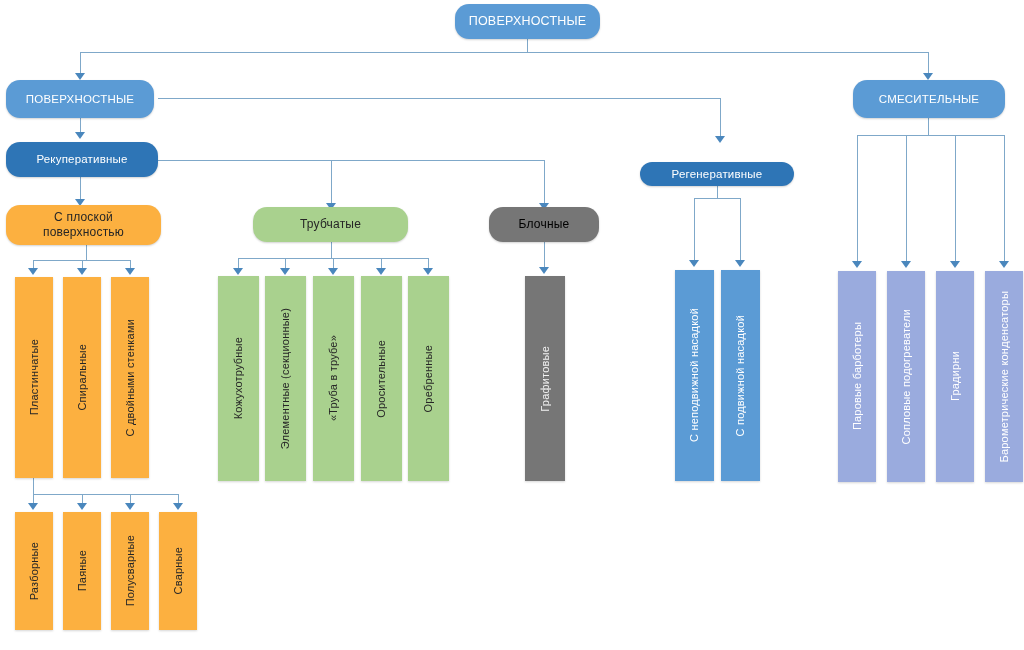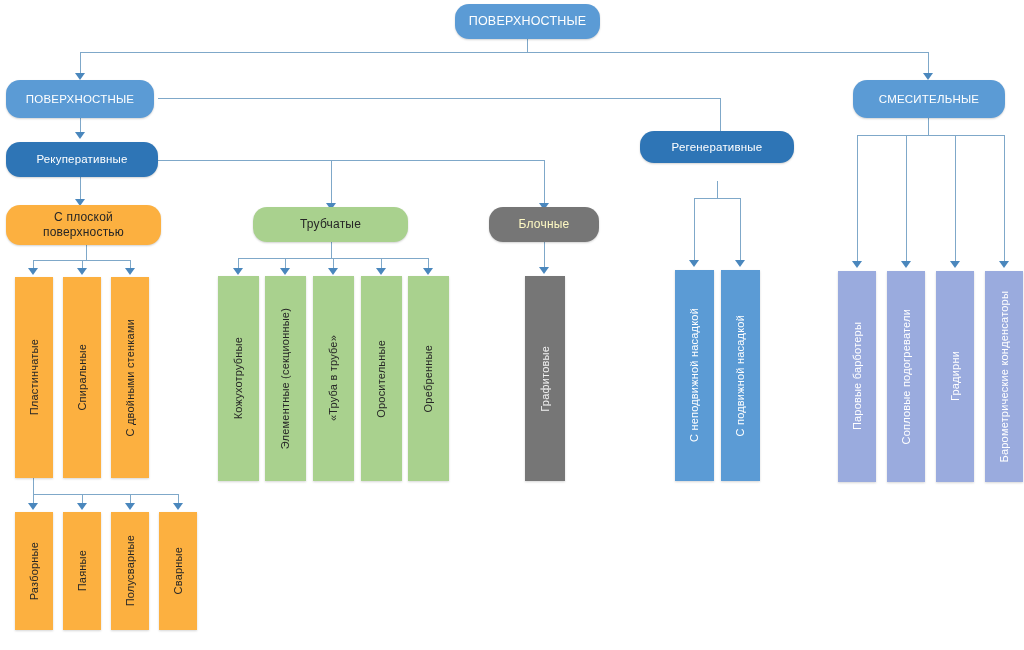--- a/index.html
+++ b/index.html
@@ -51,21 +51,21 @@
     color: #262626;
     font-size: 12px;
   }
   .node.green {
     background: #a9d18e;
     color: #262626;
     font-size: 12px;
   }
   .node.gray {
     background: #767676;
-    color: #fef9c3;
+    color: #000000;
     font-size: 12px;
     justify-content: center;
   }
   
   .bar {
     position: absolute;
     box-sizing: border-box;
     display: flex;
     align-items: center;
     justify-content: center;
@@ -197,21 +197,21 @@
   </div>
 
   <div class="node lvl2-dark" style="left:6px; top:142px; width:152px; height:35px;">
     <span>Рекуперативные</span>
   </div>
 
   <div class="node lvl2-light" style="left:853px; top:80px; width:152px; height:38px;">
     <span>СМЕСИТЕЛЬНЫЕ</span>
   </div>
 
-  <div class="node lvl2-dark" style="left:640px; top:131px; width:154px; height:32px;">
+  <div class="node lvl2-dark" style="left:640px; top:162px; width:154px; height:24px;">
     <span>Регенеративные</span>
   </div>
 
   <div class="node orange" style="left:6px; top:205px; width:155px; height:40px;justify-content:center;">
     <span>С плоской поверхностью</span>
   </div>
 
   <div class="node green" style="left:253px; top:207px; width:155px; height:35px;">
     <span>Трубчатые</span>
   </div>

